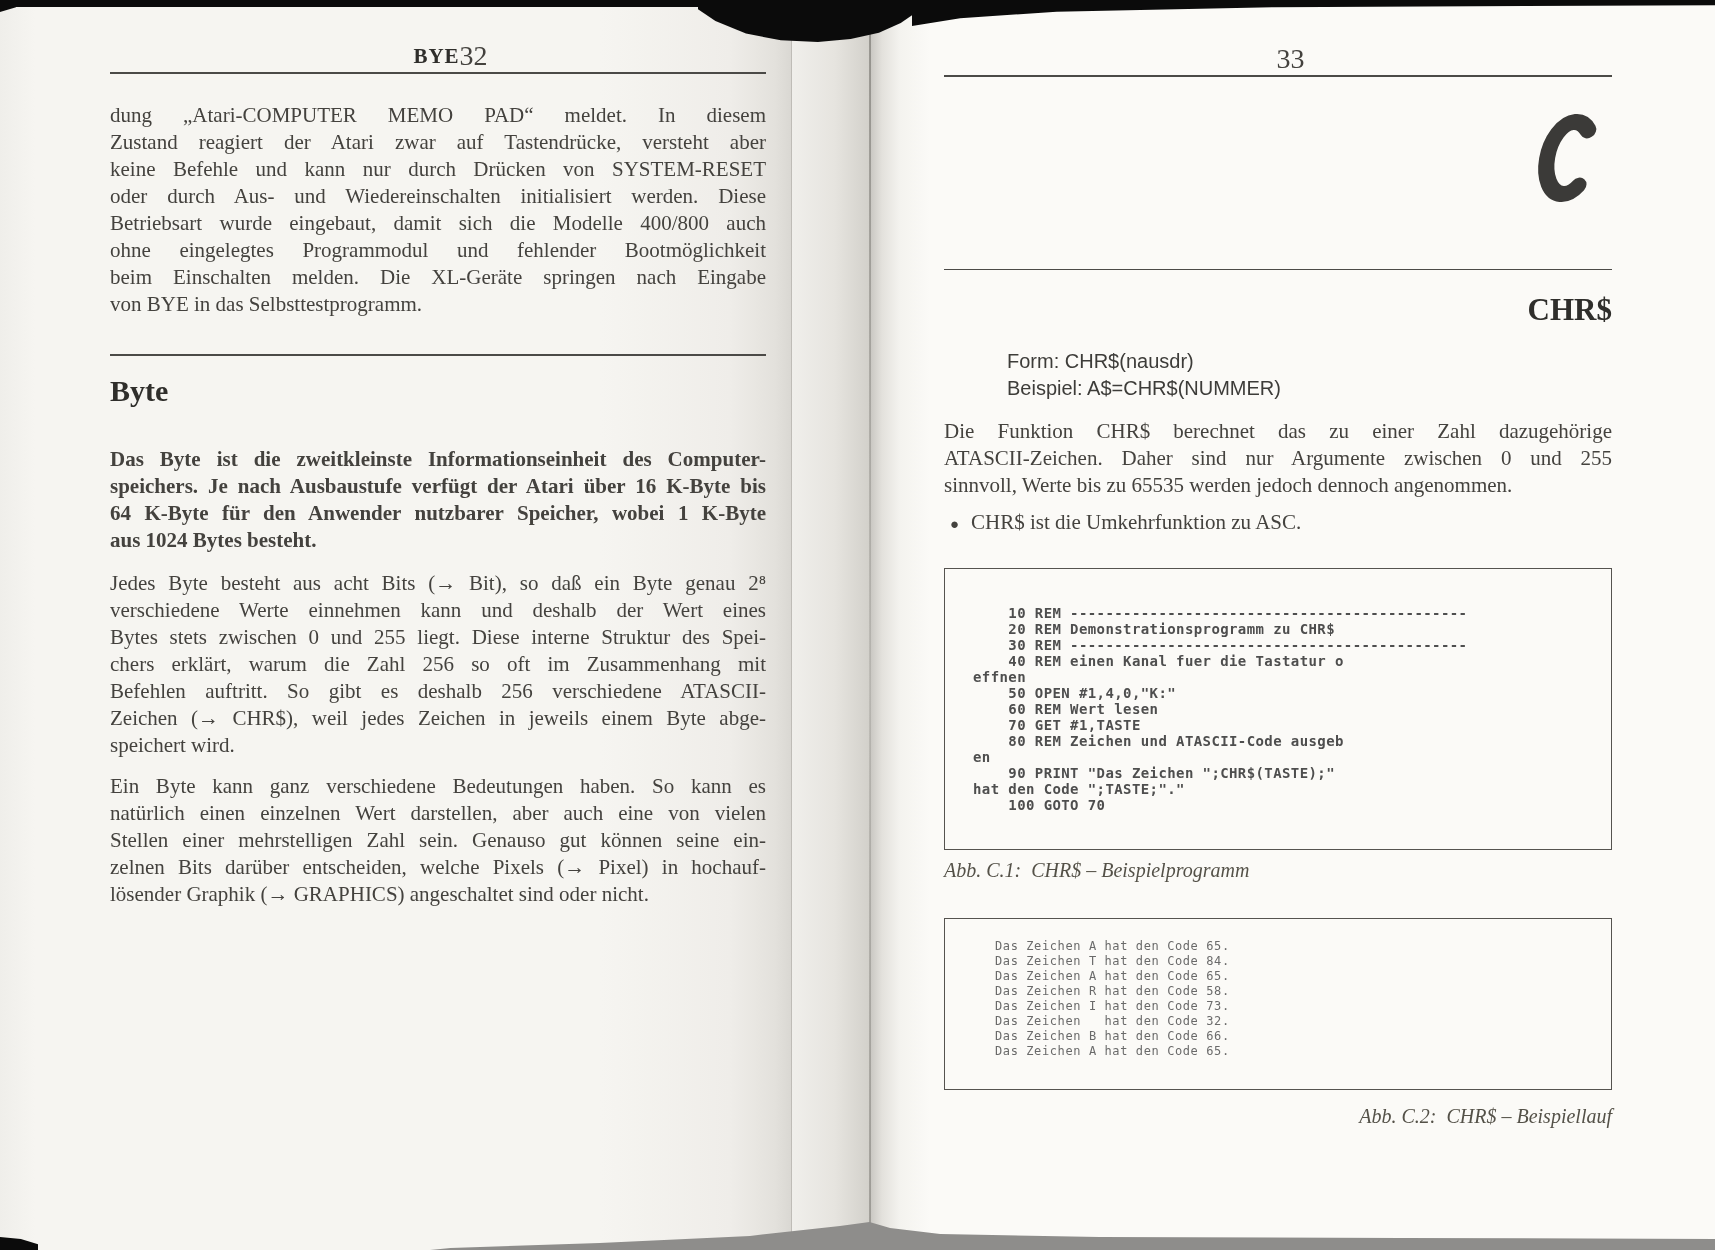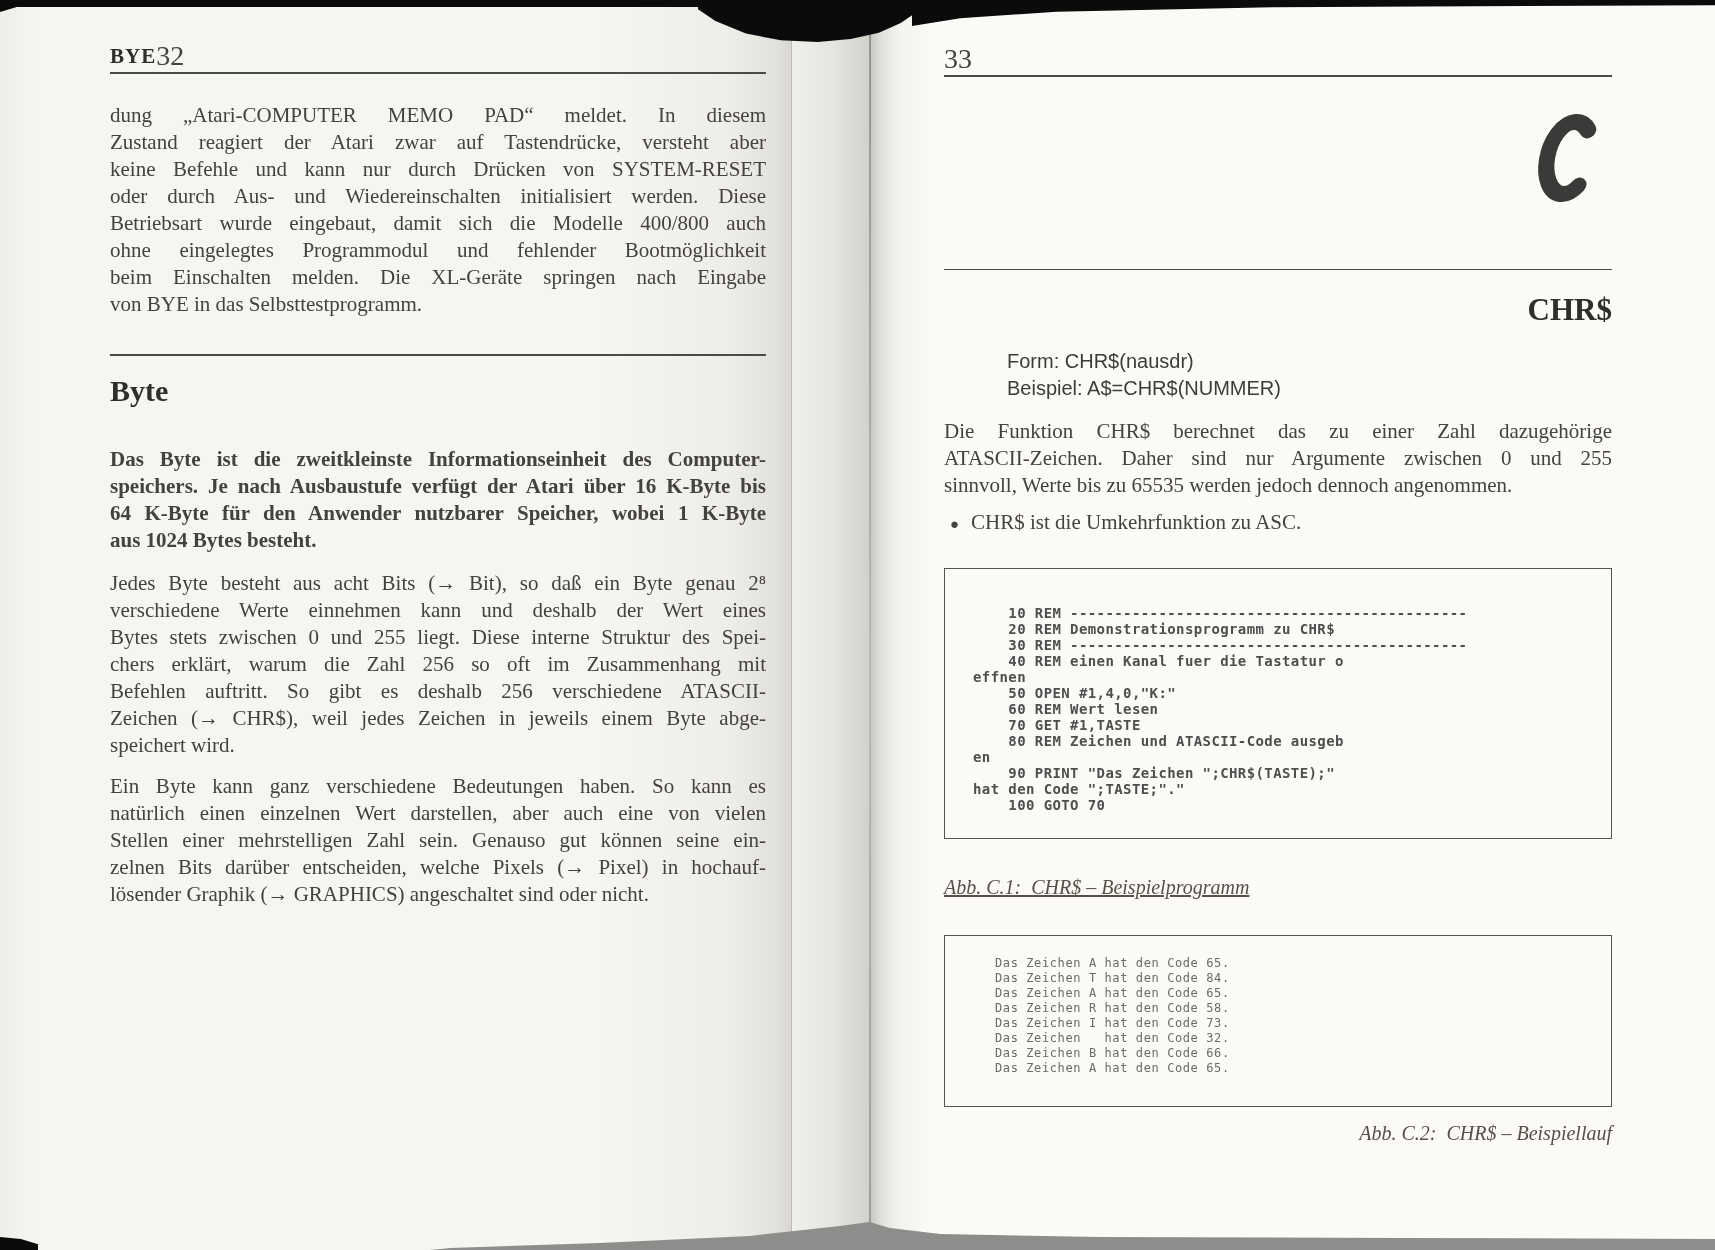--- a/index.html
+++ b/index.html
@@ -32,21 +32,21 @@
     clip-path:polygon(0 0,100% 0,100% 20%,45% 28%,18% 45%,6% 70%,0 100%);}
   .bottom-wedge{position:absolute;left:430px;top:1220px;width:1285px;height:30px;background:var(--shadow-gray);
     clip-path:polygon(0% 100%,1.6% 93%,13.2% 77%,24.9% 53%,31.9% 20%,34.2% 7%,35.8% 27%,39.7% 47%,52.1% 57%,75.5% 60%,100% 63%,100% 100%);}
   .bl-mark{position:absolute;left:0;top:1237px;width:38px;height:13px;background:var(--scan-black);
     clip-path:polygon(0 0,55% 15%,100% 55%,100% 100%,0 100%);}
 
   
   .page{position:absolute;color:var(--ink);}
   .page-left{left:110px;top:45px;width:656px;}
   .page-right{left:944px;top:48px;width:668px;}
-  .hdr-row{display:flex;justify-content:flex-start;align-items:flex-end;line-height:22px;}
+  .hdr-row{display:flex;justify-content:center;align-items:flex-end;line-height:22px;margin-left:25px;}
   .hdr-title{font-weight:bold;font-size:21px;letter-spacing:1px;color:var(--heading-ink);}
   .pagenum{font-size:28px;color:var(--ink);}
   .rule{height:2px;background:var(--rule);margin-top:5px;}
   .rule.thin{height:1.6px;}
   .para{font-size:21px;line-height:27px;color:var(--ink);}
   .pline{text-align:justify;text-align-last:justify;}
   .para .pline:last-child{text-align-last:left;}
   .divider{height:2px;background:var(--rule);margin-top:36px;}
   .sec-head{font-weight:bold;font-size:30px;line-height:38px;color:var(--heading-ink);margin-top:16px;}
   .mt-intro{margin-top:28px;} .mt-p1{margin-top:36px;font-weight:bold;} .mt-p2{margin-top:16px;} .mt-p3{margin-top:14px;}
@@ -55,28 +55,28 @@
   .chapter-letter{position:absolute;left:588px;top:60px;width:70px;height:100px;}
   .sr{position:absolute;width:1px;height:1px;overflow:hidden;clip-path:inset(50%);}
   .rule2{margin-top:192px;}
   .fn-head{font-weight:bold;font-size:31px;line-height:40px;color:var(--heading-ink);margin-top:20px;text-align:right;}
   .syntax{margin-top:18px;padding-left:63px;font-family:"Liberation Sans",sans-serif;
     font-size:20px;line-height:27px;color:#3d3c39;}
   .desc{margin-top:16px;}
   .bullet-row{margin-top:10px;display:flex;align-items:baseline;font-size:21px;line-height:27px;}
   .bullet-dot{font-size:15px;margin:0 12px 0 6px;color:var(--ink);}
   .codebox{margin-top:30px;border:1.6px solid var(--box-border);background:transparent;}
-  .codebox.listing{padding:36px 10px 25px 28px;}
+  .codebox.listing{padding:36px 10px 36px 28px;}
   .codebox.output{margin-top:36px;padding:20px 10px 30px 50px;}
   .cline{font-family:"DejaVu Sans Mono",monospace;font-size:14px;line-height:16px;font-weight:bold;
     letter-spacing:.4px;color:var(--code-ink);white-space:pre;}
   .oline{font-family:"DejaVu Sans Mono",monospace;font-size:12px;line-height:15px;
     letter-spacing:.6px;color:var(--output-ink);white-space:pre;}
   .caption{font-style:italic;font-size:20px;line-height:24px;color:var(--caption-ink);white-space:pre;}
-  .cap1{margin-top:36px;text-decoration:underline;} .cap2{margin-top:14px;text-align:right;}
+  .cap1{margin-top:8px;} .cap2{margin-top:14px;text-align:right;}
 </style>
 </head>
 <body>
 
 <div class="scan">
 
   <div class="sheet-left"></div>
   <div class="sheet-mid"></div>
   <div class="sheet-right"></div>
   <div class="left-page-edge"></div>

